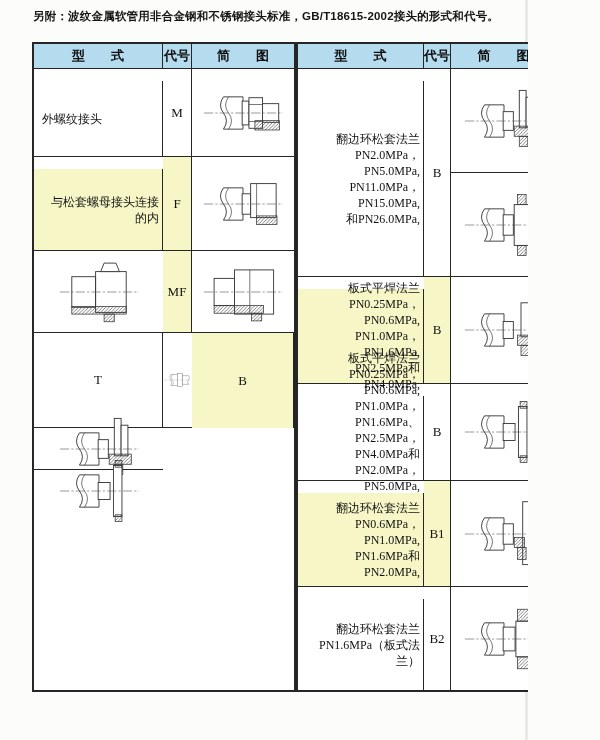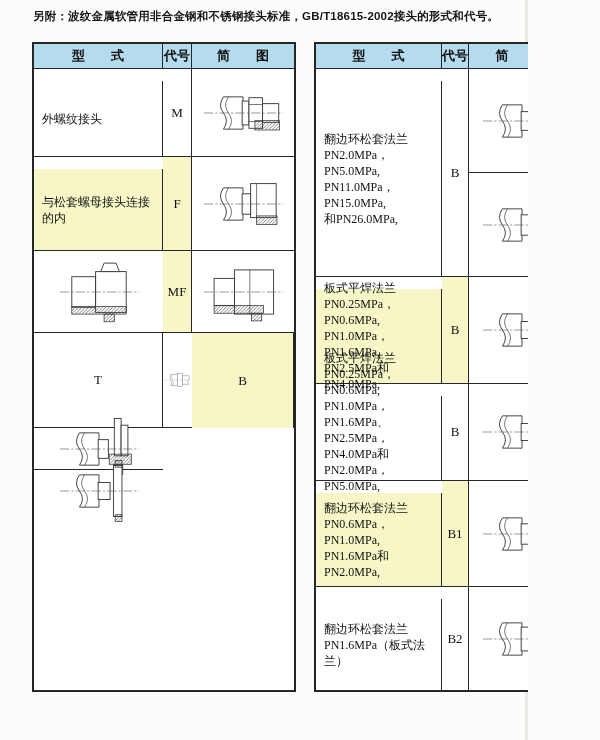--- a/index.html
+++ b/index.html
@@ -1,20 +1,20 @@
 <!DOCTYPE html>
 <html><head>
 <meta charset="utf-8">
 <style>
   html,body{margin:0;padding:0;}
   body{width:600px;height:740px;background:#fcfcfa;font-family:"Liberation Serif",serif;color:#111;}
-  .page{position:relative;width:528px;height:740px;overflow:hidden;}
+  .page{position:relative;width:528px;height:740px;overflow:hidden;text-align:right;}
   .doc-title{position:absolute;left:33px;top:9px;font-family:"Liberation Sans",sans-serif;
     font-weight:bold;font-size:11.5px;letter-spacing:0.2px;color:#151515;white-space:nowrap;}
-  .tables{position:absolute;left:32px;top:42px;display:flex;gap:18px;border-radius:8px;}
+  .tables{position:absolute;left:32px;top:42px;display:flex;gap:0;border-radius:8px;}
   .half{border:2px solid #262626;background:#fff;}
   .grid{display:grid;}
   .gl{grid-template-columns:129px 29px 102px;grid-template-rows:25px 88px 94px 82px 95px 83px 179px;}
   .gr{grid-template-columns:126px 27px 105px;grid-template-rows:25px 208px 107px 97px 106px 103px;}
   .cell{box-sizing:border-box;background:#fff;}
   .bR{border-right:1px solid #262626;}
   .bB{border-bottom:1px solid #262626;}
   .hc{background:#b5dcee;display:flex;align-items:center;justify-content:center;
     font-family:"Liberation Sans",sans-serif;font-weight:bold;font-size:13px;color:#0d0d0d;}
   .tcell{display:flex;align-items:center;padding:3px 3px 3px 8px;font-size:12px;line-height:16px;

